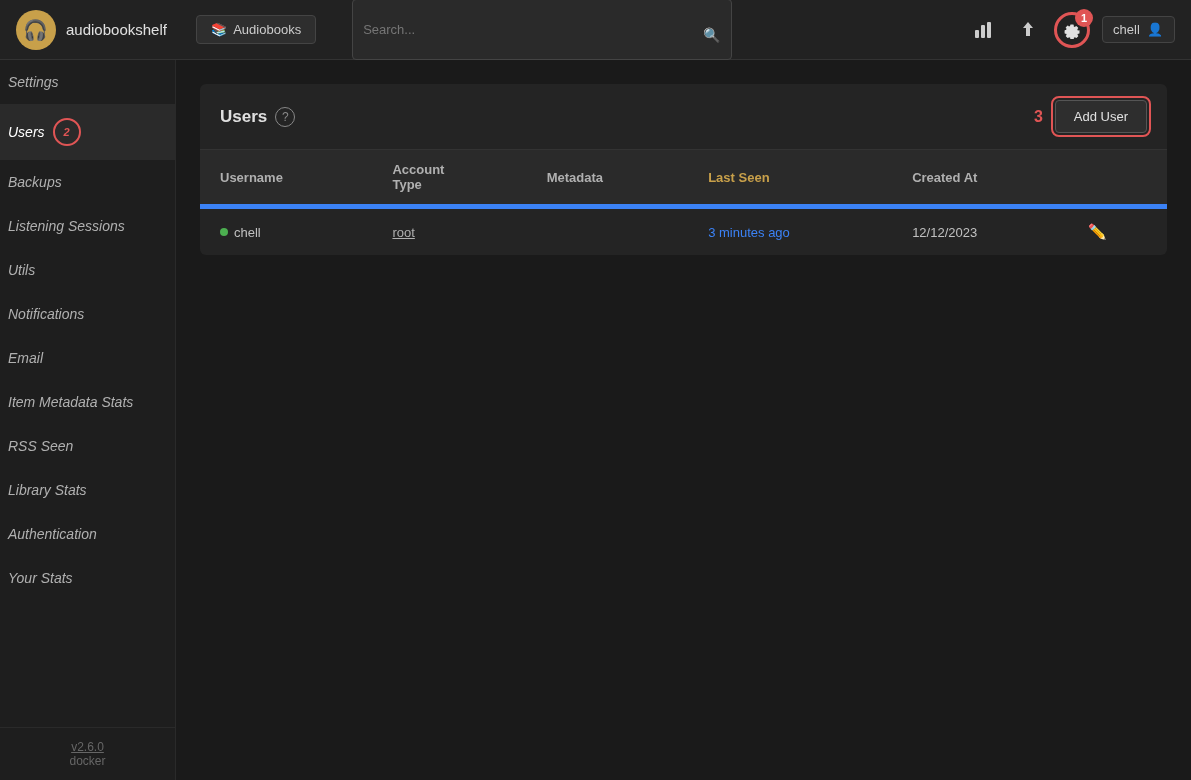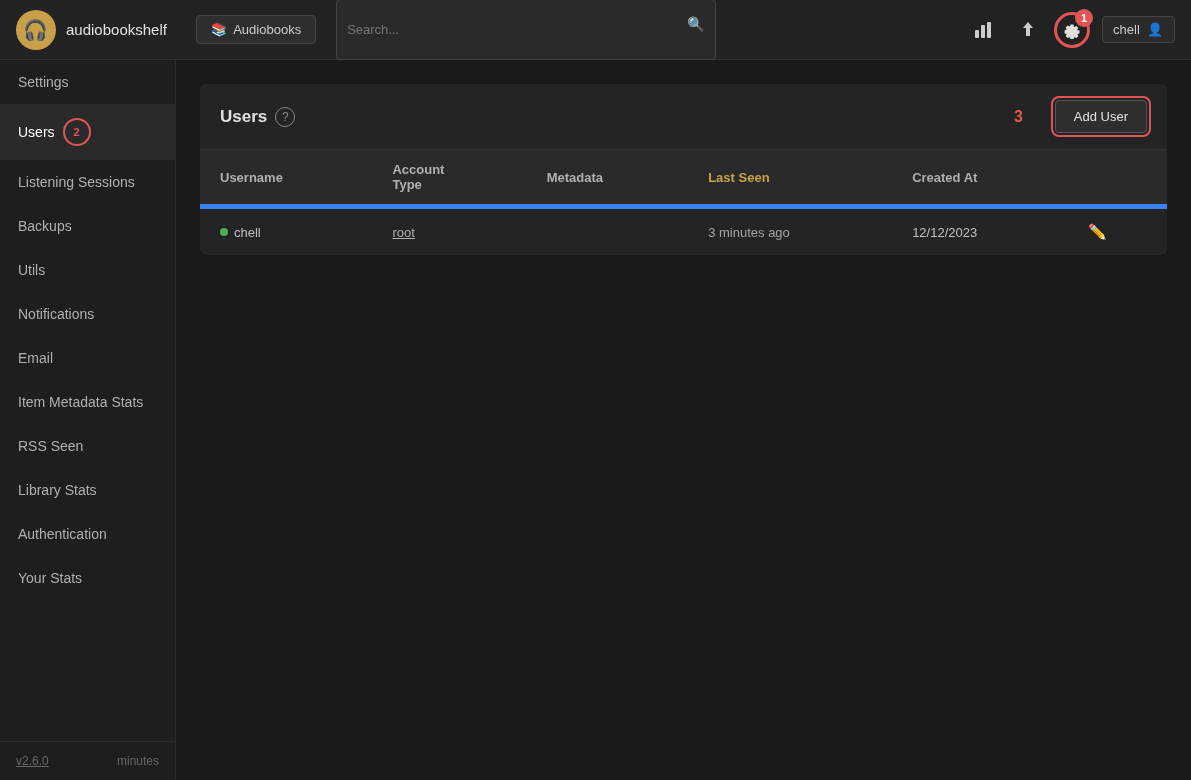--- a/index.html
+++ b/index.html
@@ -63,23 +63,23 @@
       font-size: 13px;
       margin-left: 8px;
     }
     .search-bar {
       flex: 1;
       max-width: 380px;
       background: #2a2a2a;
       border: 1px solid #444;
       border-radius: 4px;
       display: flex;
-      align-items: flex-start;
+      align-items: flex-end;
       padding: 16px 10px;
-      margin-left: 8px;
+      margin-left: 24px;
     }
     .search-bar input {
       background: transparent;
       border: none;
       color: #ccc;
       font-size: 13px;
       flex: 1;
       outline: none;
       padding: 6px 0;
     }
@@ -149,26 +149,27 @@
       width: 176px;
       background: #1e1e1e;
       border-right: 1px solid #2a2a2a;
       display: flex;
       flex-direction: column;
       flex-shrink: 0;
       overflow-y: auto;
       overflow-x: hidden;
     }
     .sidebar-item {
-      padding: 14px 18px;
+      padding: 14px 8px;
       cursor: pointer;
       color: #b0b0b0;
       font-size: 14px;
       transition: background 0.15s;
       white-space: nowrap;
+      font-style: italic;
     }
     .sidebar-item.active {
       background: #2a2a2a;
       color: #fff;
     }
     .sidebar-users-row {
       display: flex;
       align-items: center;
       gap: 8px;
     }
@@ -179,27 +180,28 @@
       border-radius: 50%;
       display: flex;
       align-items: center;
       justify-content: center;
       font-size: 11px;
       color: #e05555;
       font-weight: bold;
     }
     .sidebar-footer {
       margin-top: auto;
-      padding: 12px 16px;
+      padding: 12px 32px;
       display: flex;
       justify-content: space-between;
       align-items: center;
       font-size: 12px;
       color: #666;
       border-top: 1px solid #2a2a2a;
+      flex-direction: column;
     }
     .version-link {
       color: #666;
       text-decoration: underline;
       cursor: pointer;
     }
 
     
     .main-content {
       flex: 1;
@@ -253,21 +255,20 @@
     }
     .add-user-btn {
       background: #2e2e2e;
       border: 1px solid #555;
       color: #e0e0e0;
       padding: 8px 18px;
       border-radius: 4px;
       cursor: pointer;
       font-size: 13px;
       position: relative;
-      margin-left: 20px;
     }
     .add-user-btn::before {
       content: '';
       position: absolute;
       top: -5px; left: -5px; right: -5px; bottom: -5px;
       border: 2px solid #e05555;
       border-radius: 8px;
     }
 
     
@@ -299,21 +300,21 @@
       background: #4caf50;
       border-radius: 50%;
       display: inline-block;
       margin-right: 6px;
     }
     .username-cell {
       display: flex;
       align-items: center;
     }
     .last-seen-text {
-      color: #a3a3a3;
+      color: #3b82f6;
     }
     .account-type-text {
       color: #b0b0b0;
       text-decoration: underline;
     }
     .edit-icon {
       cursor: pointer;
       color: #888;
       font-size: 15px;
     }
@@ -369,24 +370,24 @@
     <div class="sidebar-item">
       <span>Settings</span>
     </div>
     <div class="sidebar-item active">
       <div class="sidebar-users-row">
         <span>Users</span>
         <div class="circle-annotation">2</div>
       </div>
     </div>
     <div class="sidebar-item">
+      <span>Backups</span>
+    </div>
+    <div class="sidebar-item">
       <span>Listening Sessions</span>
-    </div>
-    <div class="sidebar-item">
-      <span>Backups</span>
     </div>
     <div class="sidebar-item">
       <span>Utils</span>
     </div>
     <div class="sidebar-item">
       <span>Notifications</span>
     </div>
     <div class="sidebar-item">
       <span>Email</span>
     </div>
@@ -400,21 +401,21 @@
       <span>Library Stats</span>
     </div>
     <div class="sidebar-item">
       <span>Authentication</span>
     </div>
     <div class="sidebar-item">
       <span>Your Stats</span>
     </div>
     <div class="sidebar-footer">
       <span class="version-link">v2.6.0</span>
-      <span>minutes</span>
+      <span>docker</span>
     </div>
   </aside>
 
   <main class="main-content">
     <div class="users-panel">
       <div class="users-header">
         <div class="users-title-row">
           <span class="users-title">Users</span>
           <div class="help-icon">?</div>
         </div>

